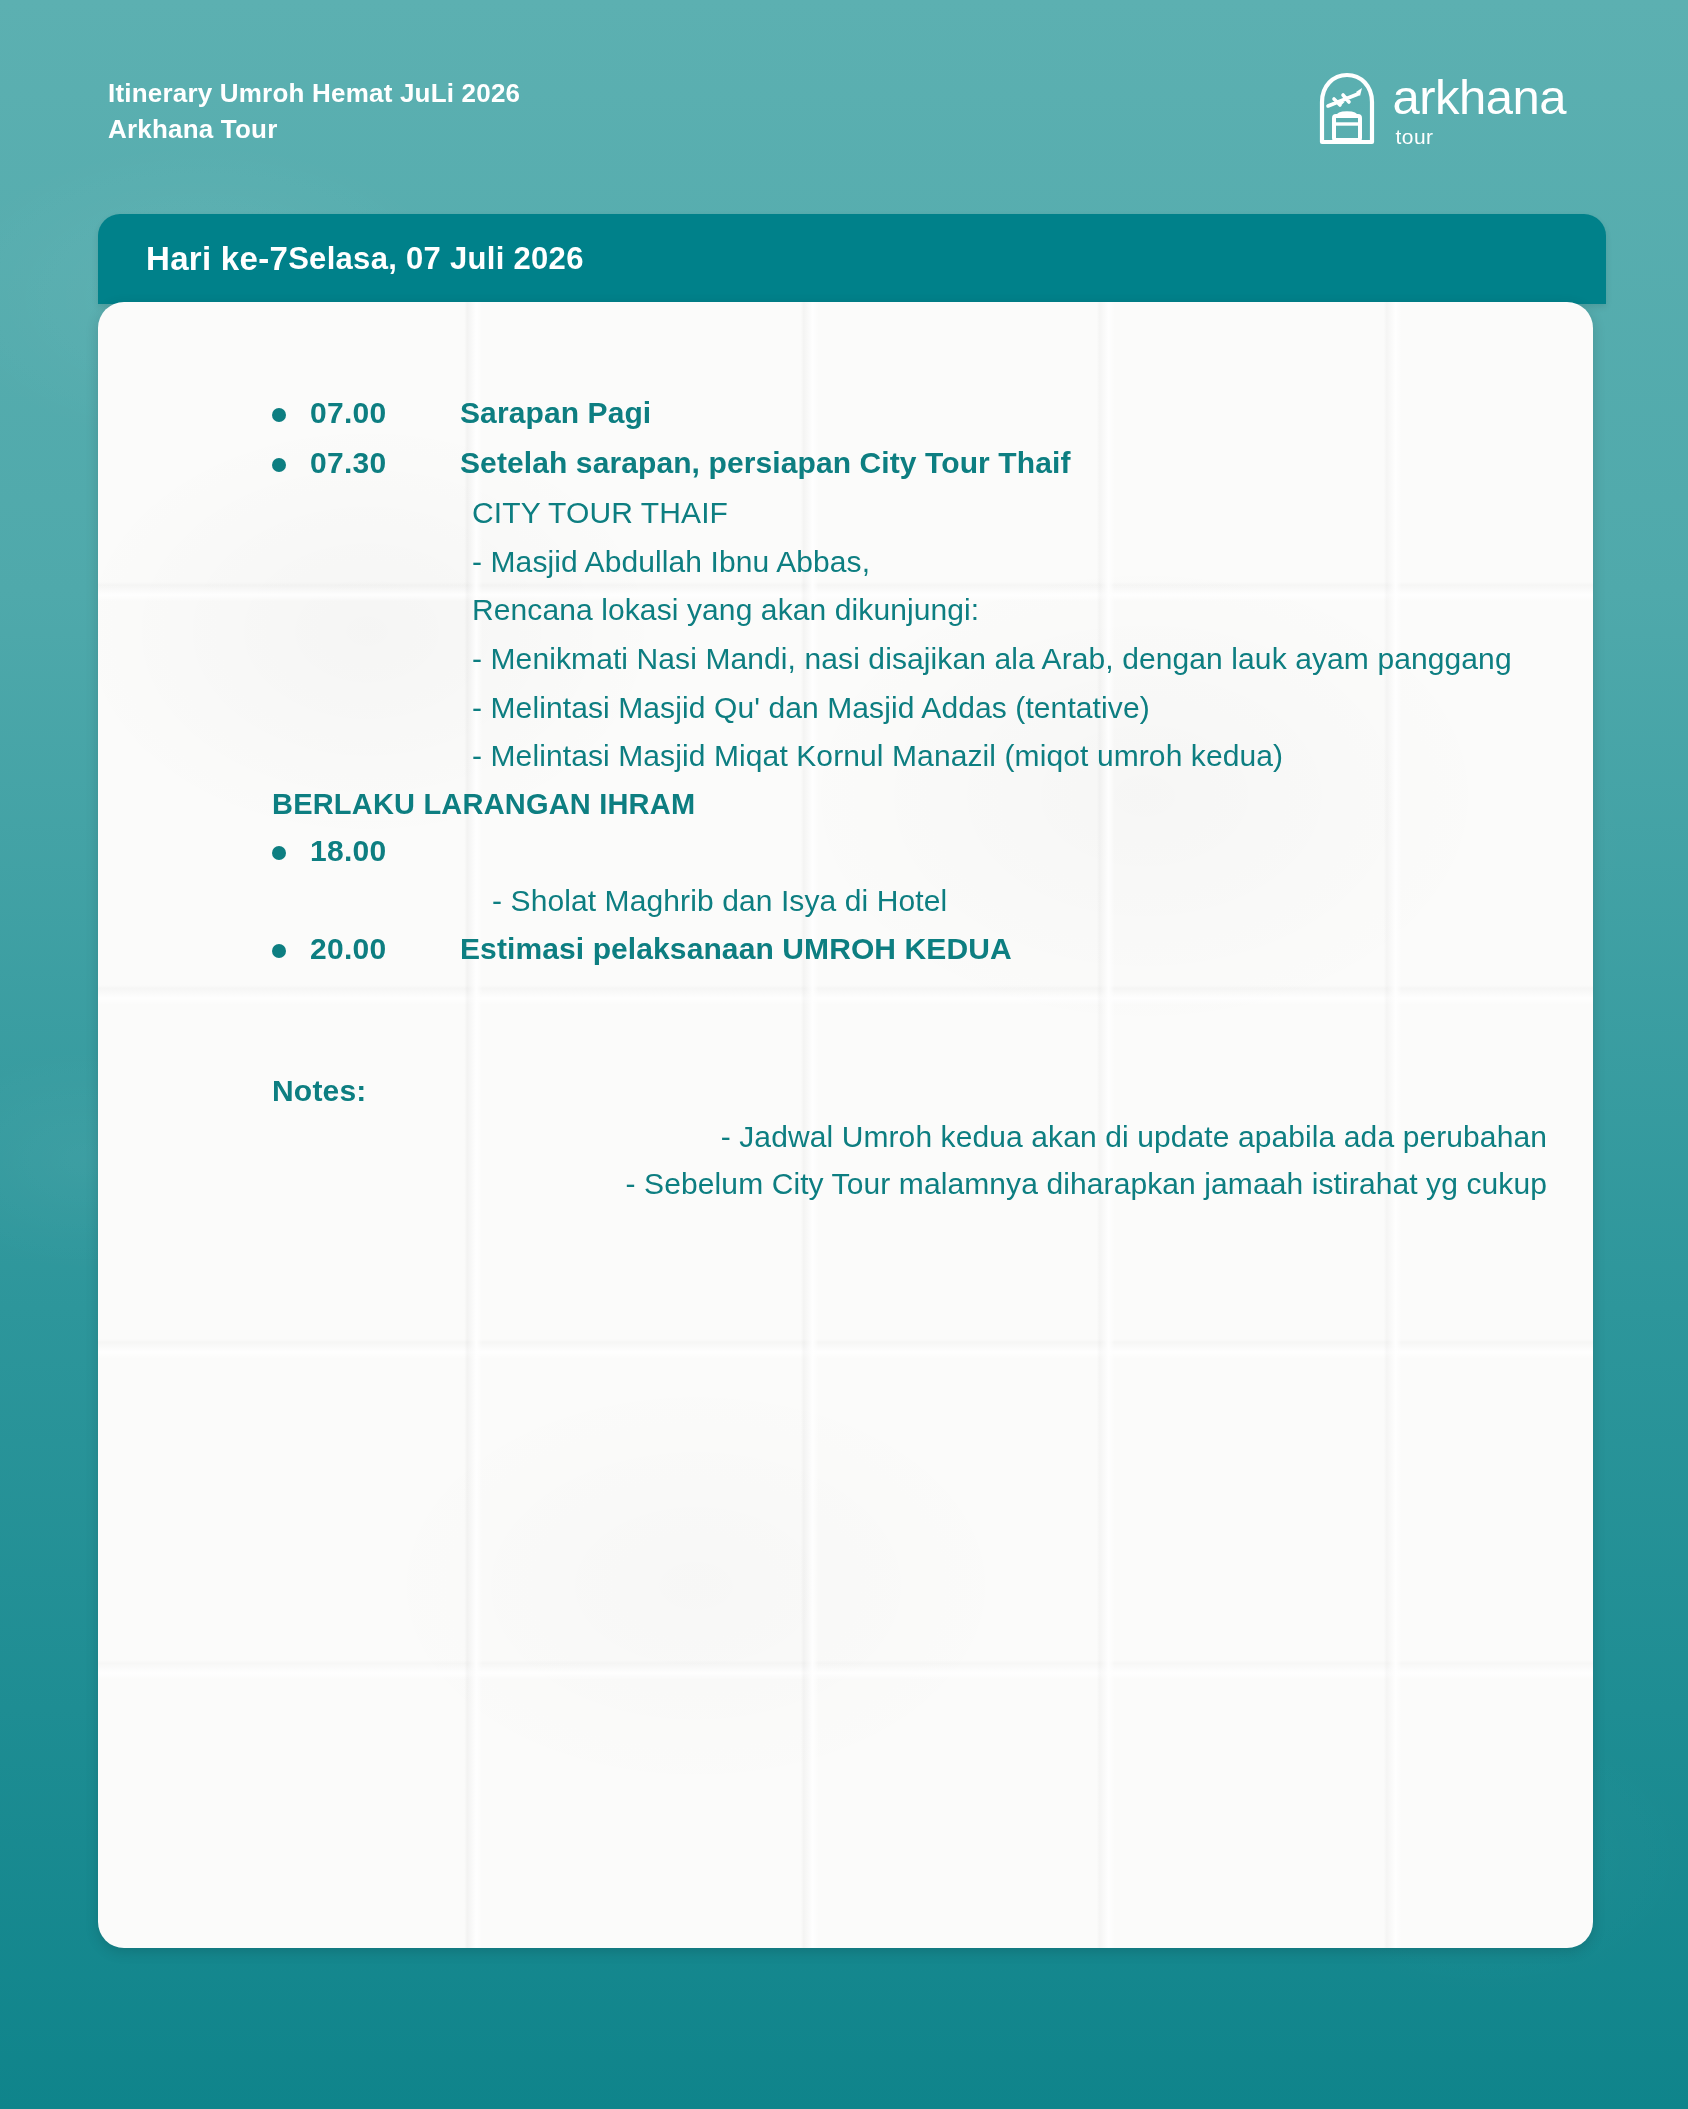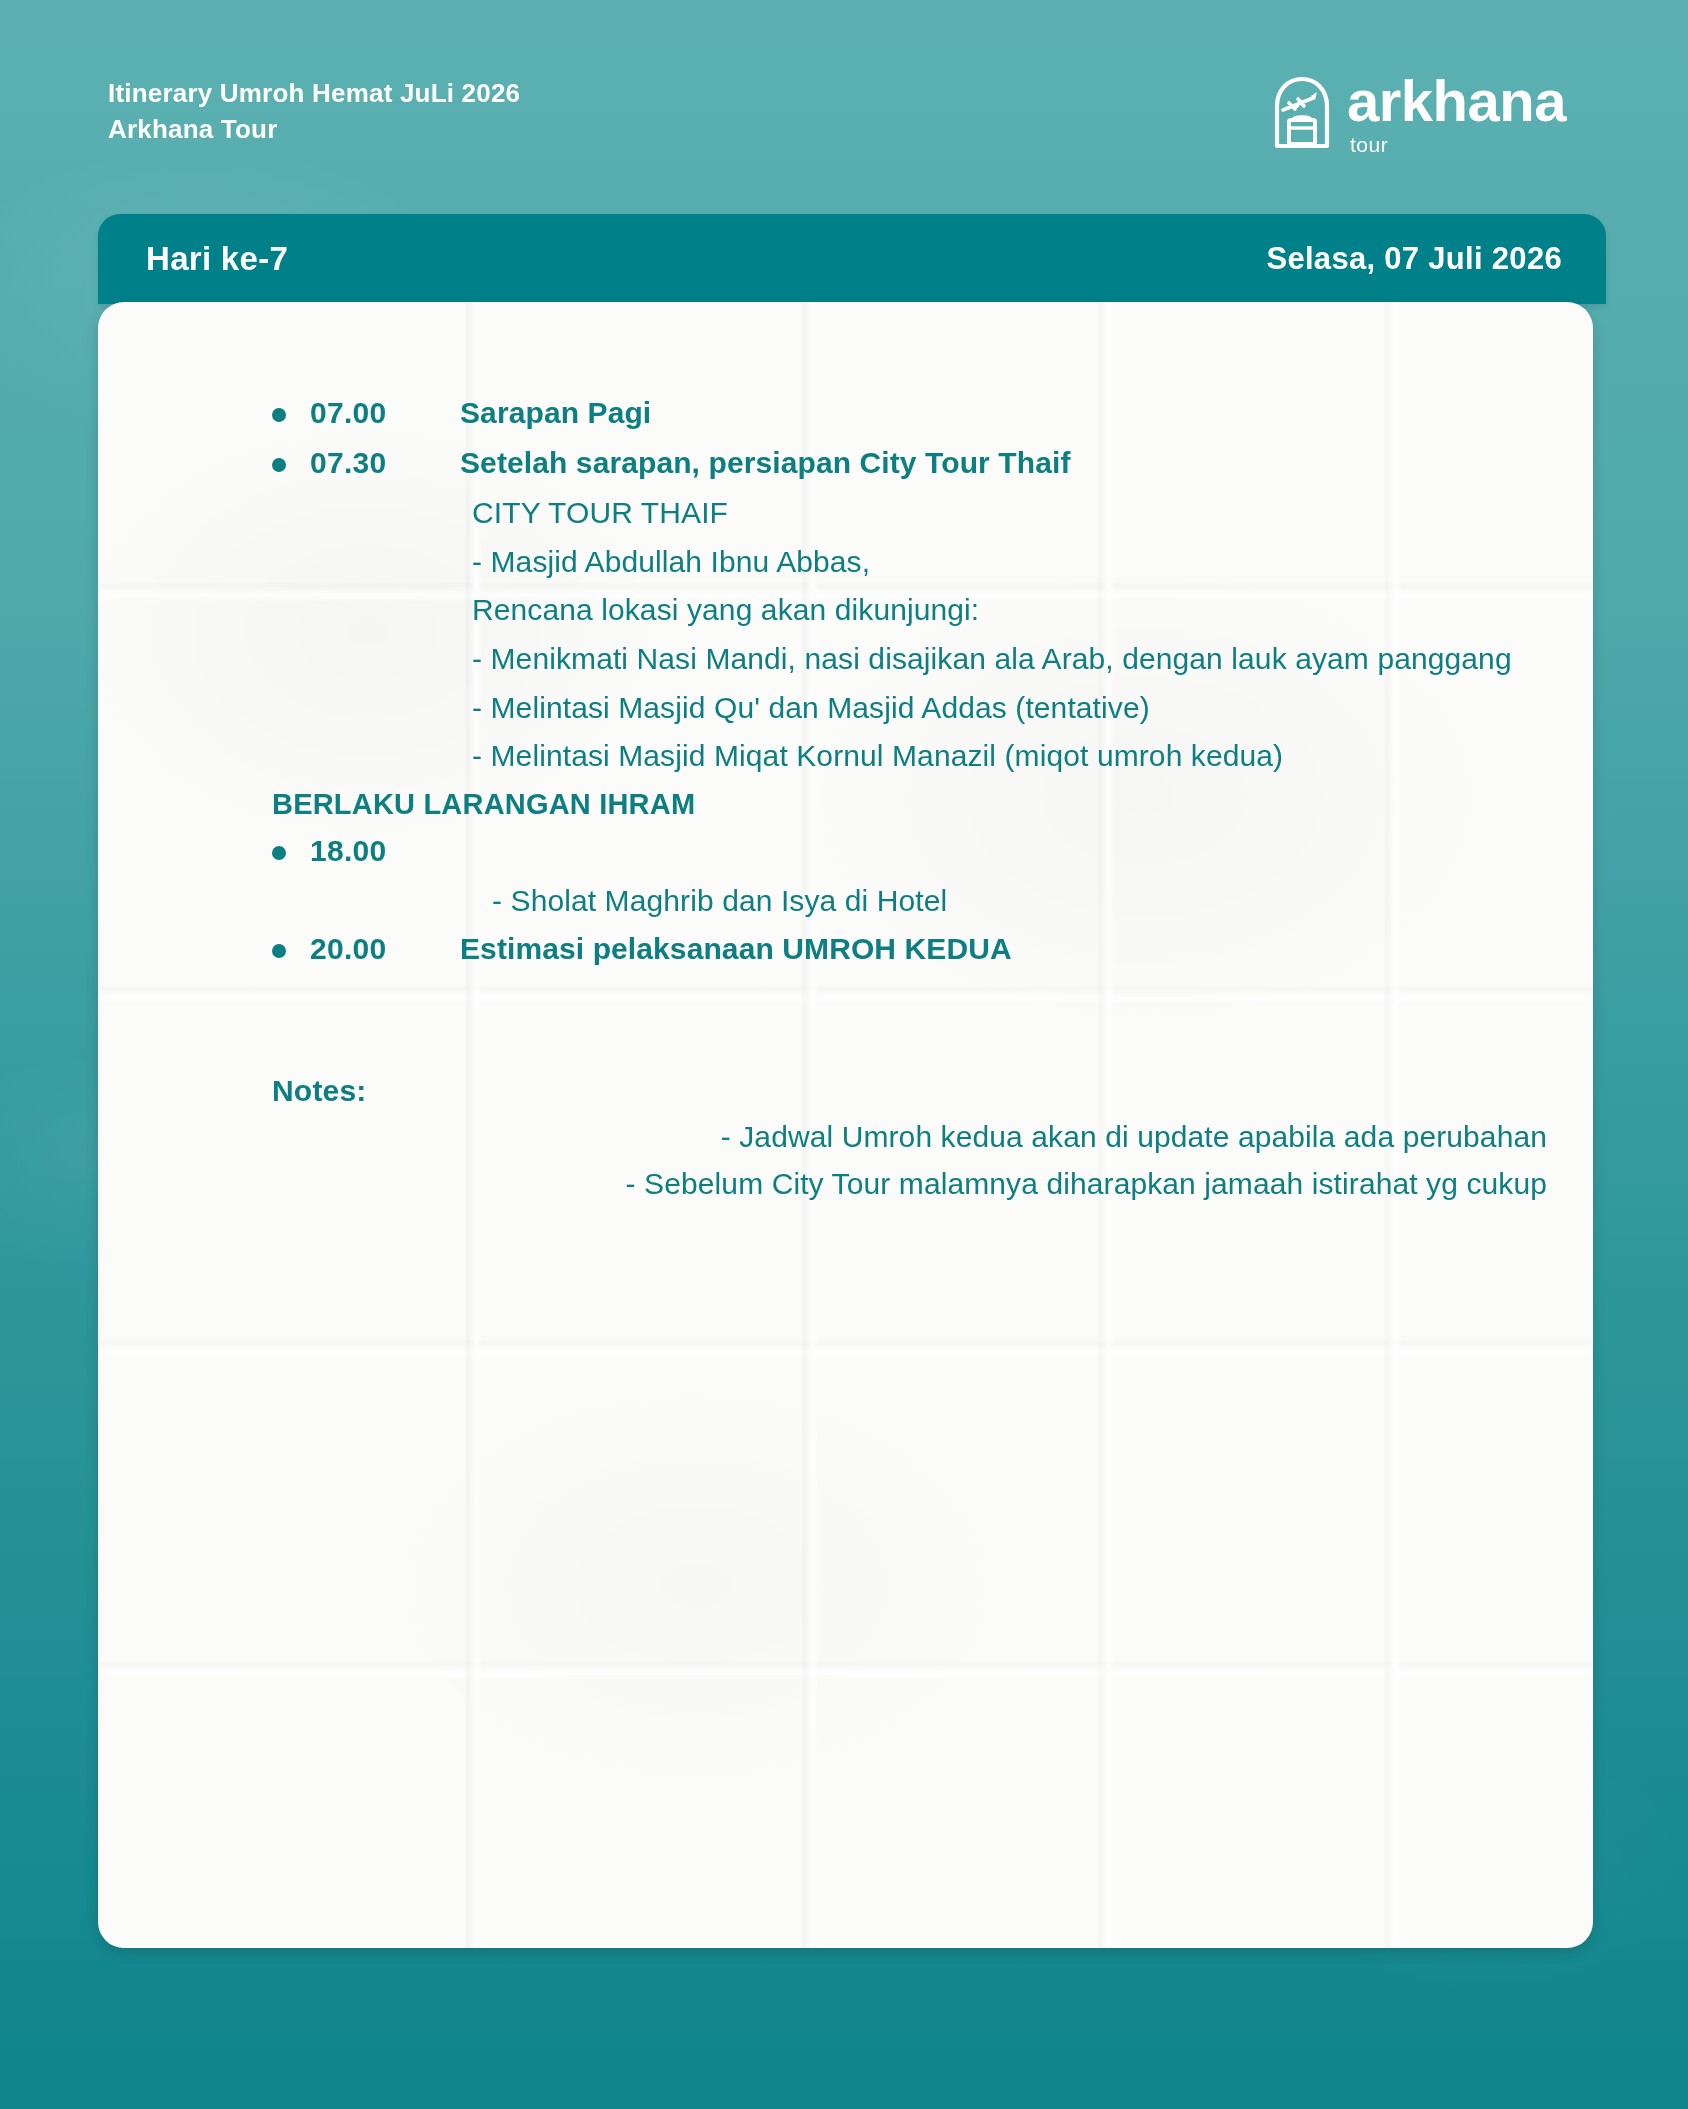--- a/index.html
+++ b/index.html
@@ -29,32 +29,32 @@
     position:absolute;left:108px;top:76px;
     color:#ffffff;font-size:26px;font-weight:bold;line-height:1.38;
     letter-spacing:.2px;white-space:pre-line;
   }
   .logo-wrap{
     position:absolute;right:122px;top:72px;
     display:flex;align-items:center;gap:14px;
   }
   .logo-mark{width:62px;height:76px;flex:0 0 auto;}
   .logo-text{display:flex;flex-direction:column;line-height:1;}
-  .logo-name{color:#fff;font-size:58px;font-weight:bold;letter-spacing:-.5px;}
+  .logo-name{color:#fff;font-size:49px;font-weight:normal;letter-spacing:-.5px;}
   .logo-sub{color:#fff;font-size:21px;font-weight:normal;margin-top:4px;margin-left:3px;letter-spacing:.5px;}
 
   
   .day-bar{
     position:absolute;left:98px;top:214px;width:1508px;height:90px;
     background:#00818a;border-radius:22px 22px 0 0;
     box-shadow:0 3px 6px rgba(0,0,0,.10);
   }
   .day-bar-inner{
     position:absolute;inset:0;display:flex;align-items:center;
-    justify-content:space-between;padding:0 44px 0 48px;
+    justify-content:flex-start;padding:0 44px 0 48px;
   }
   .day-label{color:#fff;font-size:33px;font-weight:bold;letter-spacing:.3px;}
   .day-date{color:#fff;font-size:31px;font-weight:bold;letter-spacing:.3px;}
 
   
   .paper{
     position:absolute;left:98px;top:302px;width:1495px;height:1646px;
     background:#fbfbfa;border-radius:26px;
     box-shadow:0 4px 14px rgba(0,0,0,.14);
     overflow:hidden;

